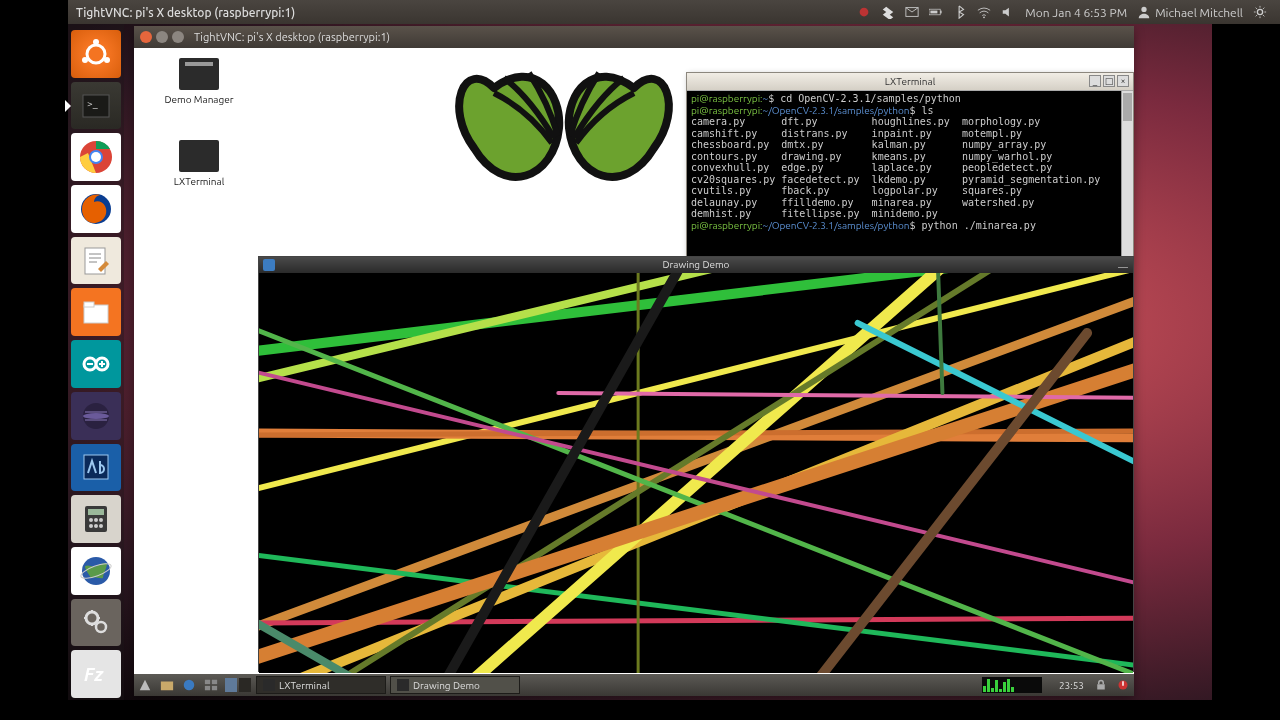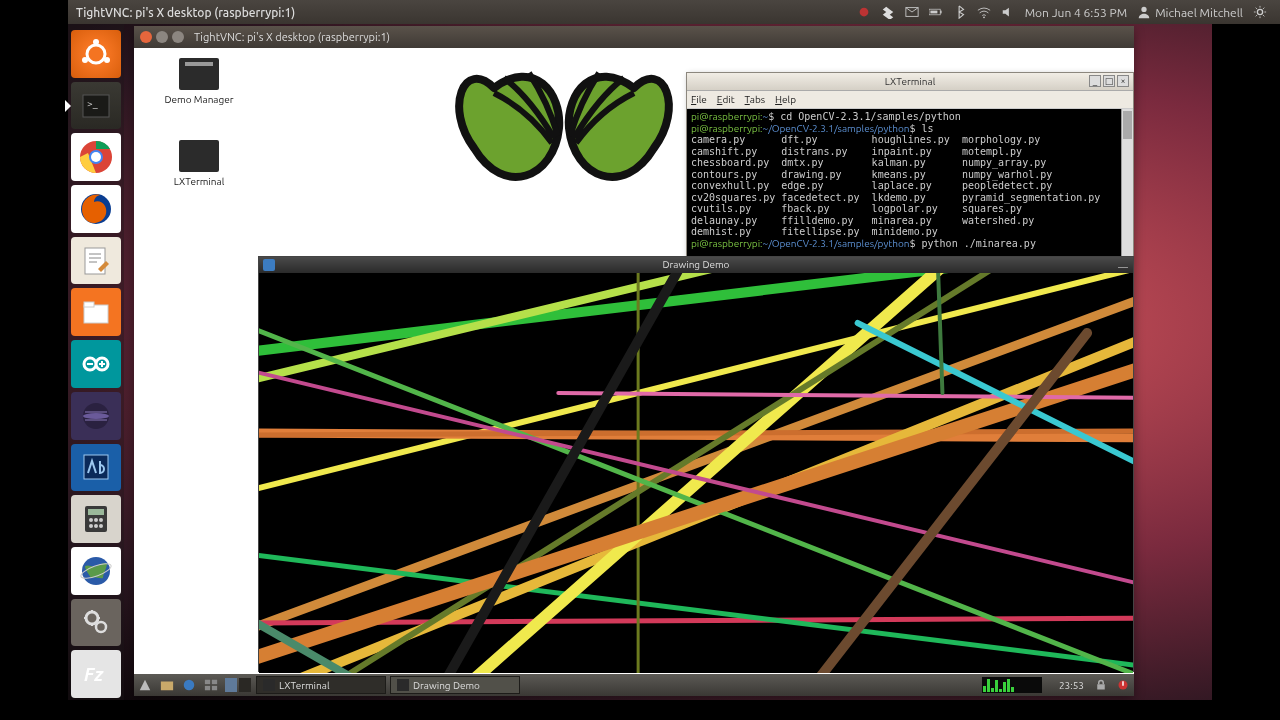--- a/index.html
+++ b/index.html
@@ -109,21 +109,21 @@
       <svg viewBox="0 0 16 16">
         <path d="M1 6a12 12 0 0114 0M3 9a8 8 0 0110 0M6 12a3 3 0 014 0" fill="none" stroke="#ccc"></path>
         <circle cx="8" cy="14" r="1" fill="#ccc"></circle>
       </svg>
     </span>
   <span class="ind">
       <svg viewBox="0 0 16 16">
         <path d="M2 6h3l4-3v10l-4-3H2z" fill="#ccc"></path>
       </svg>
     </span>
-  <span class="ind" style="font-size:12px;">Mon Jun  4  6:53 PM</span>
+  <span class="ind" style="font-size:12px;">Mon Jan  4  6:53 PM</span>
   <span class="ind usericon">
       <svg viewBox="0 0 16 16">
         <circle cx="8" cy="5" r="3" fill="#ccc"></circle>
         <path d="M2 15c0-3 3-5 6-5s6 2 6 5" fill="#ccc"></path>
       </svg>
       <span style="margin-left:4px;">Michael Mitchell</span>
     </span>
   <span class="ind gearicon">
       <svg viewBox="0 0 16 16">
         <circle cx="8" cy="8" r="3" fill="none" stroke="#ccc" stroke-width="1.5"></circle>
@@ -254,26 +254,20 @@
 
       <div class="lxterm">
         <div class="ttl">
           <span>LXTerminal</span>
           <div class="wbtn">
             <span>_</span>
             <span>□</span>
             <span>×</span>
           </div>
         </div>
-        <div class="menubar" id="lxmenus">
-            <span><u>F</u>ile</span>
-            <span><u>E</u>dit</span>
-            <span><u>T</u>abs</span>
-            <span><u>H</u>elp</span>
-          </div>
         <div class="termbody" id="termbody"><span class="prompt-g">pi@raspberrypi:</span><span class="prompt-b">~</span>$ cd OpenCV-2.3.1/samples/python
 <span class="prompt-g">pi@raspberrypi:</span><span class="prompt-b">~/OpenCV-2.3.1/samples/python</span>$ ls
 camera.py      dft.py         houghlines.py  morphology.py
 camshift.py    distrans.py    inpaint.py     motempl.py
 chessboard.py  dmtx.py        kalman.py      numpy_array.py
 contours.py    drawing.py     kmeans.py      numpy_warhol.py
 convexhull.py  edge.py        laplace.py     peopledetect.py
 cv20squares.py facedetect.py  lkdemo.py      pyramid_segmentation.py
 cvutils.py     fback.py       logpolar.py    squares.py
 delaunay.py    ffilldemo.py   minarea.py     watershed.py

